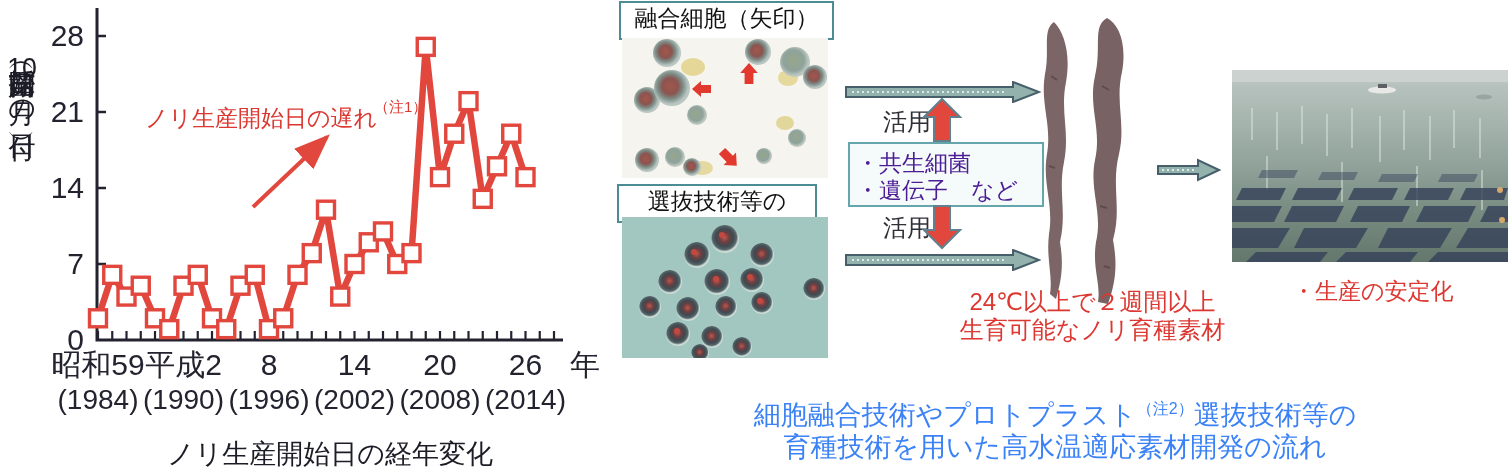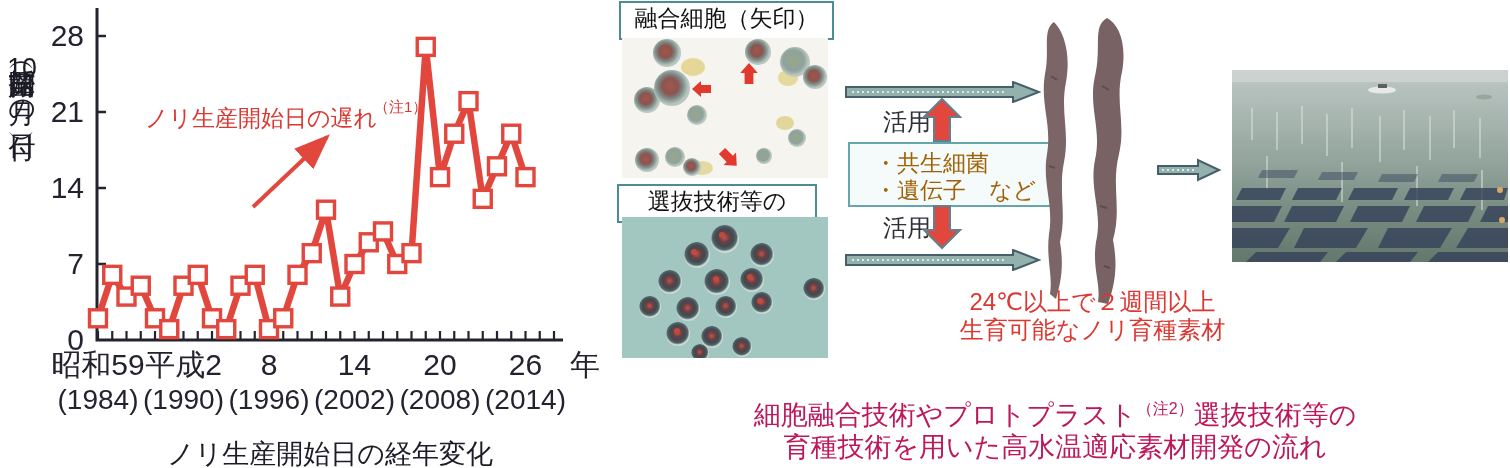--- a/index.html
+++ b/index.html
@@ -13,29 +13,29 @@
   .cap-left{position:absolute;left:140px;top:436px;width:380px;text-align:center;
             font-size:27px;color:#1c1c26;}
   .ax{font-size:30px;fill:#23232f;}
   .ax2{font-size:28px;fill:#23232f;}
   .ann{font-size:23px;fill:#dc3731;}
   .annote{font-size:15px;fill:#dc3731;}
   
   .labelbox{position:absolute;background:#ffffff;border:2px solid #4d8c94;
             font-size:23px;color:#111;text-align:center;padding:0 0 4px 0;}
   .factorbox{position:absolute;left:848px;top:142px;width:186px;height:49px;
-             background:#f5fbfa;border:2px solid #66a5ab;font-size:23px;color:#a16207;
-             padding:6px 0 6px 24px;line-height:27px;}
+             background:#f5fbfa;border:2px solid #66a5ab;font-size:23px;color:#4c1d95;
+             padding:6px 0 6px 6px;line-height:27px;}
   .katsuyou{position:absolute;font-size:24px;color:#2f2f38;margin-left:16px;}
   .redtext{color:#dc3731;}
   .material{position:absolute;left:935px;top:288px;width:315px;text-align:center;
             font-size:24px;line-height:28px;}
   .outcomes{position:absolute;left:1292px;top:276px;font-size:23px;line-height:30px;}
   .cap-right{position:absolute;left:700px;top:393px;width:710px;text-align:center;
-             font-size:27px;line-height:32px;color:#be185d;}
+             font-size:27px;line-height:32px;color:#3b82f6;}
   .cap-right sup{font-size:16px;}
 </style>
 </head>
 <body>
 
 <div class="canvas">
 
   <div class="ylabel"><span>採苗開始日（</span><span class="tcy">10</span><span>月の日付）</span></div>
 
   <svg id="chart-svg" class="abs" style="left:0;top:0" width="610" height="432" viewBox="0 0 610 432">
@@ -329,20 +329,21 @@
         <polygon points="114,182 186,182 178,192 104,192"></polygon>
       <polygon points="206,182 276,182 276,192 196,192"></polygon>
     </g>
     <g fill="#e8b06a" opacity="0.9">
         <circle cx="268" cy="120" r="3"></circle>
         <circle cx="270" cy="150" r="3"></circle>
       </g>
   </svg>
 
   <div class="outcomes redtext">
+    <div>・生産の安定化</div>
   </div>
 
   <div class="cap-right">
     <div><span>細胞融合技術やプロトプラスト</span><sup>（注2）</sup><span>選抜技術等の</span></div>
     <div>育種技術を用いた高水温適応素材開発の流れ</div>
   </div>
 
 </div>
 
 </body></html>

